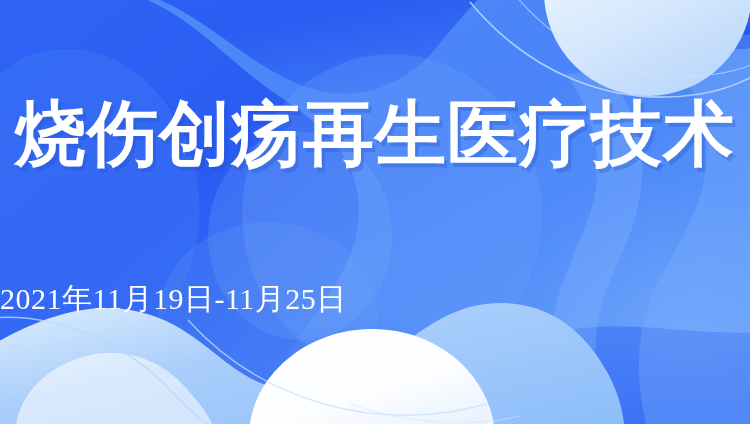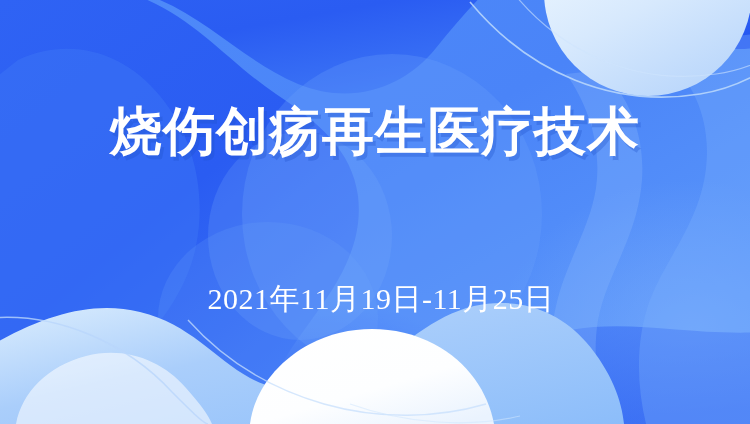--- a/index.html
+++ b/index.html
@@ -27,30 +27,30 @@
     position: absolute;
     inset: 0;
     width: 750px;
     height: 424px;
     display: flex;
     flex-direction: column;
     align-items: center;
     justify-content: flex-start;
   }
   .main-title {
-    margin: 7px;
+    margin: 0;
     position: absolute;
     top: 98px;
     left: 0;
     right: 0;
     text-align: center;
     color: #ffffff;
     font-family: "DejaVu Sans", "Liberation Sans", sans-serif;
     font-weight: 700;
-    font-size: 52px;
+    font-size: 71px;
     line-height: 1;
     letter-spacing: 1px;
     text-shadow: 3px 4px 0 rgba(30, 80, 200, 0.30);
     white-space: nowrap;
   }
   .sub-title {
     margin: 0;
     position: absolute;
     top: 202px;
     left: 0;
@@ -62,23 +62,22 @@
     font-size: 42px;
     line-height: 1;
     letter-spacing: 2px;
     text-shadow: 2px 3px 0 rgba(30, 80, 200, 0.28);
     white-space: nowrap;
   }
   .date-line {
     margin: 0;
     position: absolute;
     top: 281px;
-    left: 12px;
+    left: 0;
     right: 0;
-    text-align: center;
     color: #ffffff;
     font-family: "Liberation Serif", "DejaVu Serif", serif;
     font-weight: 400;
     font-size: 30px;
     line-height: 1.2;
     letter-spacing: 0.5px;
     white-space: nowrap;
   }
 </style>
 </head>

